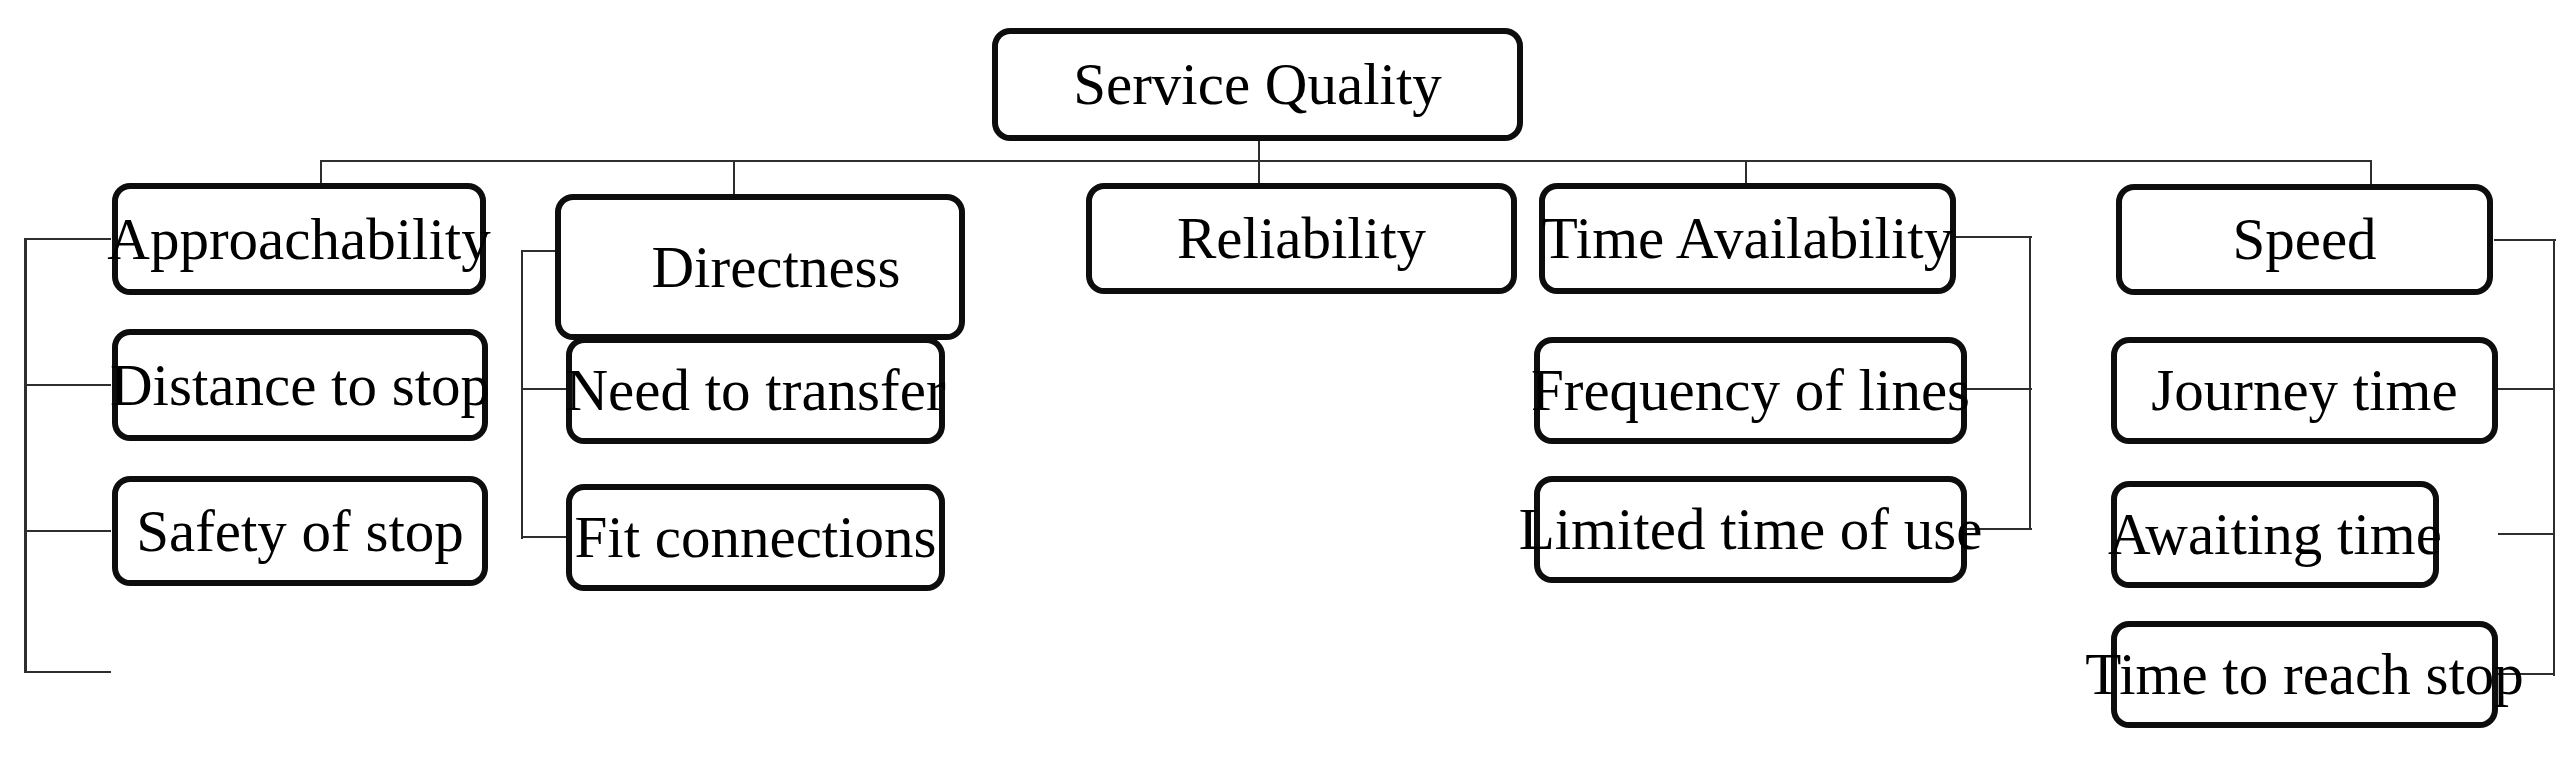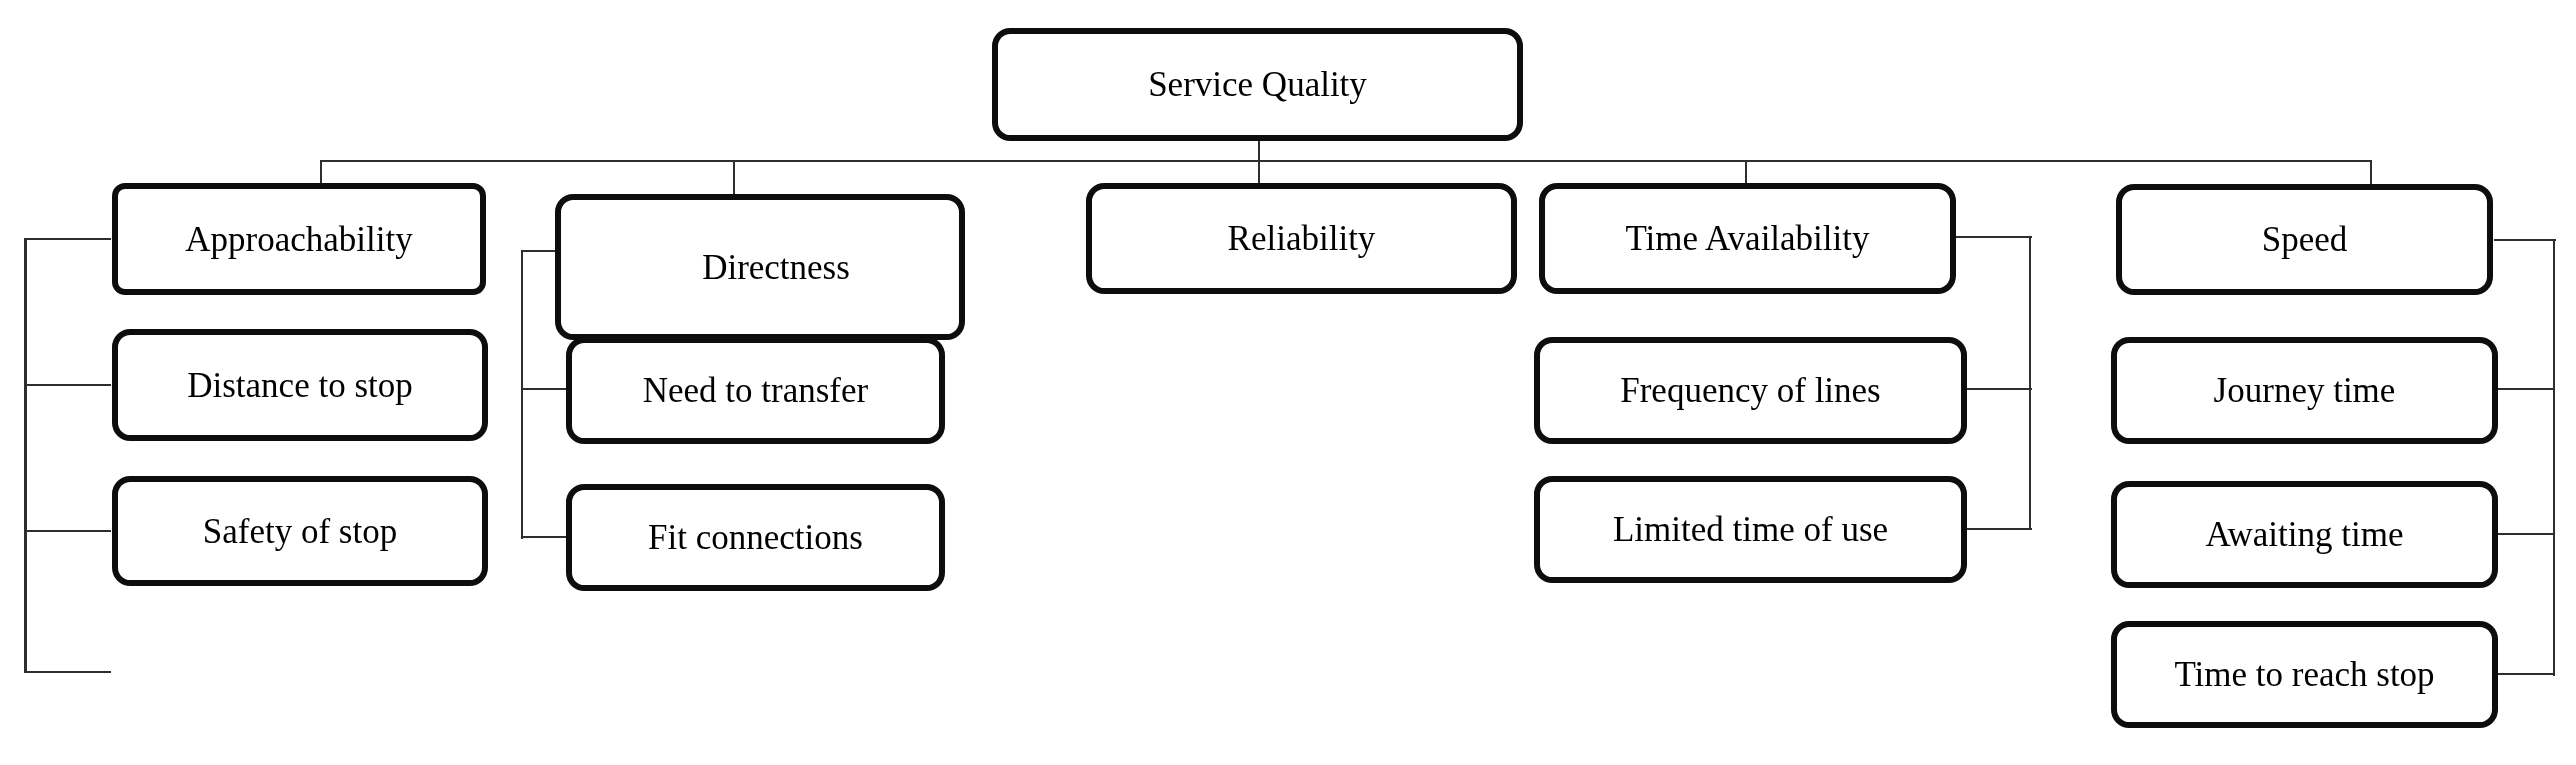--- a/index.html
+++ b/index.html
@@ -13,21 +13,21 @@
     color: #000000;
   }
   .node {
     position: absolute;
     background: #ffffff;
     border: 6.1px solid #0d0d0d;
     border-radius: 18.3px;
     display: flex;
     align-items: center;
     justify-content: center;
-    font-size: 35px;
+    font-size: 59px;
     line-height: 1;
     white-space: nowrap;
     text-align: center;
     z-index: 2;
   }
   .hline { position: absolute; height: 2.4px; background: #2e2e2e; z-index: 1; }
   .vline { position: absolute; width: 2.4px;  background: #2e2e2e; z-index: 1; }
 </style>
 </head>
 <body>
@@ -38,21 +38,21 @@
     <span>Service Quality</span>
   </div>
 
   <div class="vline" style="left:1258px; top:139px; height:45px;"></div>
   <div class="hline" style="left:320px; top:160px; width:2052px;"></div>
   <div class="vline" style="left:320px;  top:160px; height:26px;"></div>
   <div class="vline" style="left:733px; top:160px; height:37px;"></div>
   <div class="vline" style="left:1745px; top:160px; height:25px;"></div>
   <div class="vline" style="left:2370px; top:160px; height:27px;"></div>
 
-  <div class="node" style="left:112px; top:183px; width:374px; height:112px;border-radius:13px;">
+  <div class="node" style="left:112px; top:183px; width:374px; height:112px;">
     <span>Approachability</span>
   </div>
   <div class="node" style="left:112px; top:476px; width:376px; height:110px;">
     <span>Safety of stop</span>
   </div>
   <div class="node" style="left:112px; top:329px; width:376px; height:112px;">
     <span>Distance to stop</span>
   </div>
 
   <div class="vline" style="left:24.4px; top:238px; height:435px;"></div>
@@ -94,21 +94,21 @@
   <div class="hline" style="left:1956px; top:236px; width:76px;"></div>
   <div class="hline" style="left:1967px; top:388px; width:65px;"></div>
   <div class="hline" style="left:1967px; top:528px; width:65px;"></div>
 
   <div class="node" style="left:2116px; top:184px; width:377px; height:111px;">
     <span>Speed</span>
   </div>
   <div class="node" style="left:2111px; top:337px; width:387px; height:107px;">
     <span>Journey time</span>
   </div>
-  <div class="node" style="left:2111px; top:481px; width:387px; height:107px;">
+  <div class="node" style="left:2111px; top:481px; width:328px; height:107px;">
     <span>Awaiting time</span>
   </div>
   <div class="node" style="left:2111px; top:621px; width:387px; height:107px;">
     <span>Time to reach stop</span>
   </div>
 
   <div class="vline" style="left:2553px; top:239px; height:437px;"></div>
   <div class="hline" style="left:2494px; top:239px; width:62px;"></div>
   <div class="hline" style="left:2498px; top:388px; width:57px;"></div>
   <div class="hline" style="left:2498px; top:533px; width:57px;"></div>

